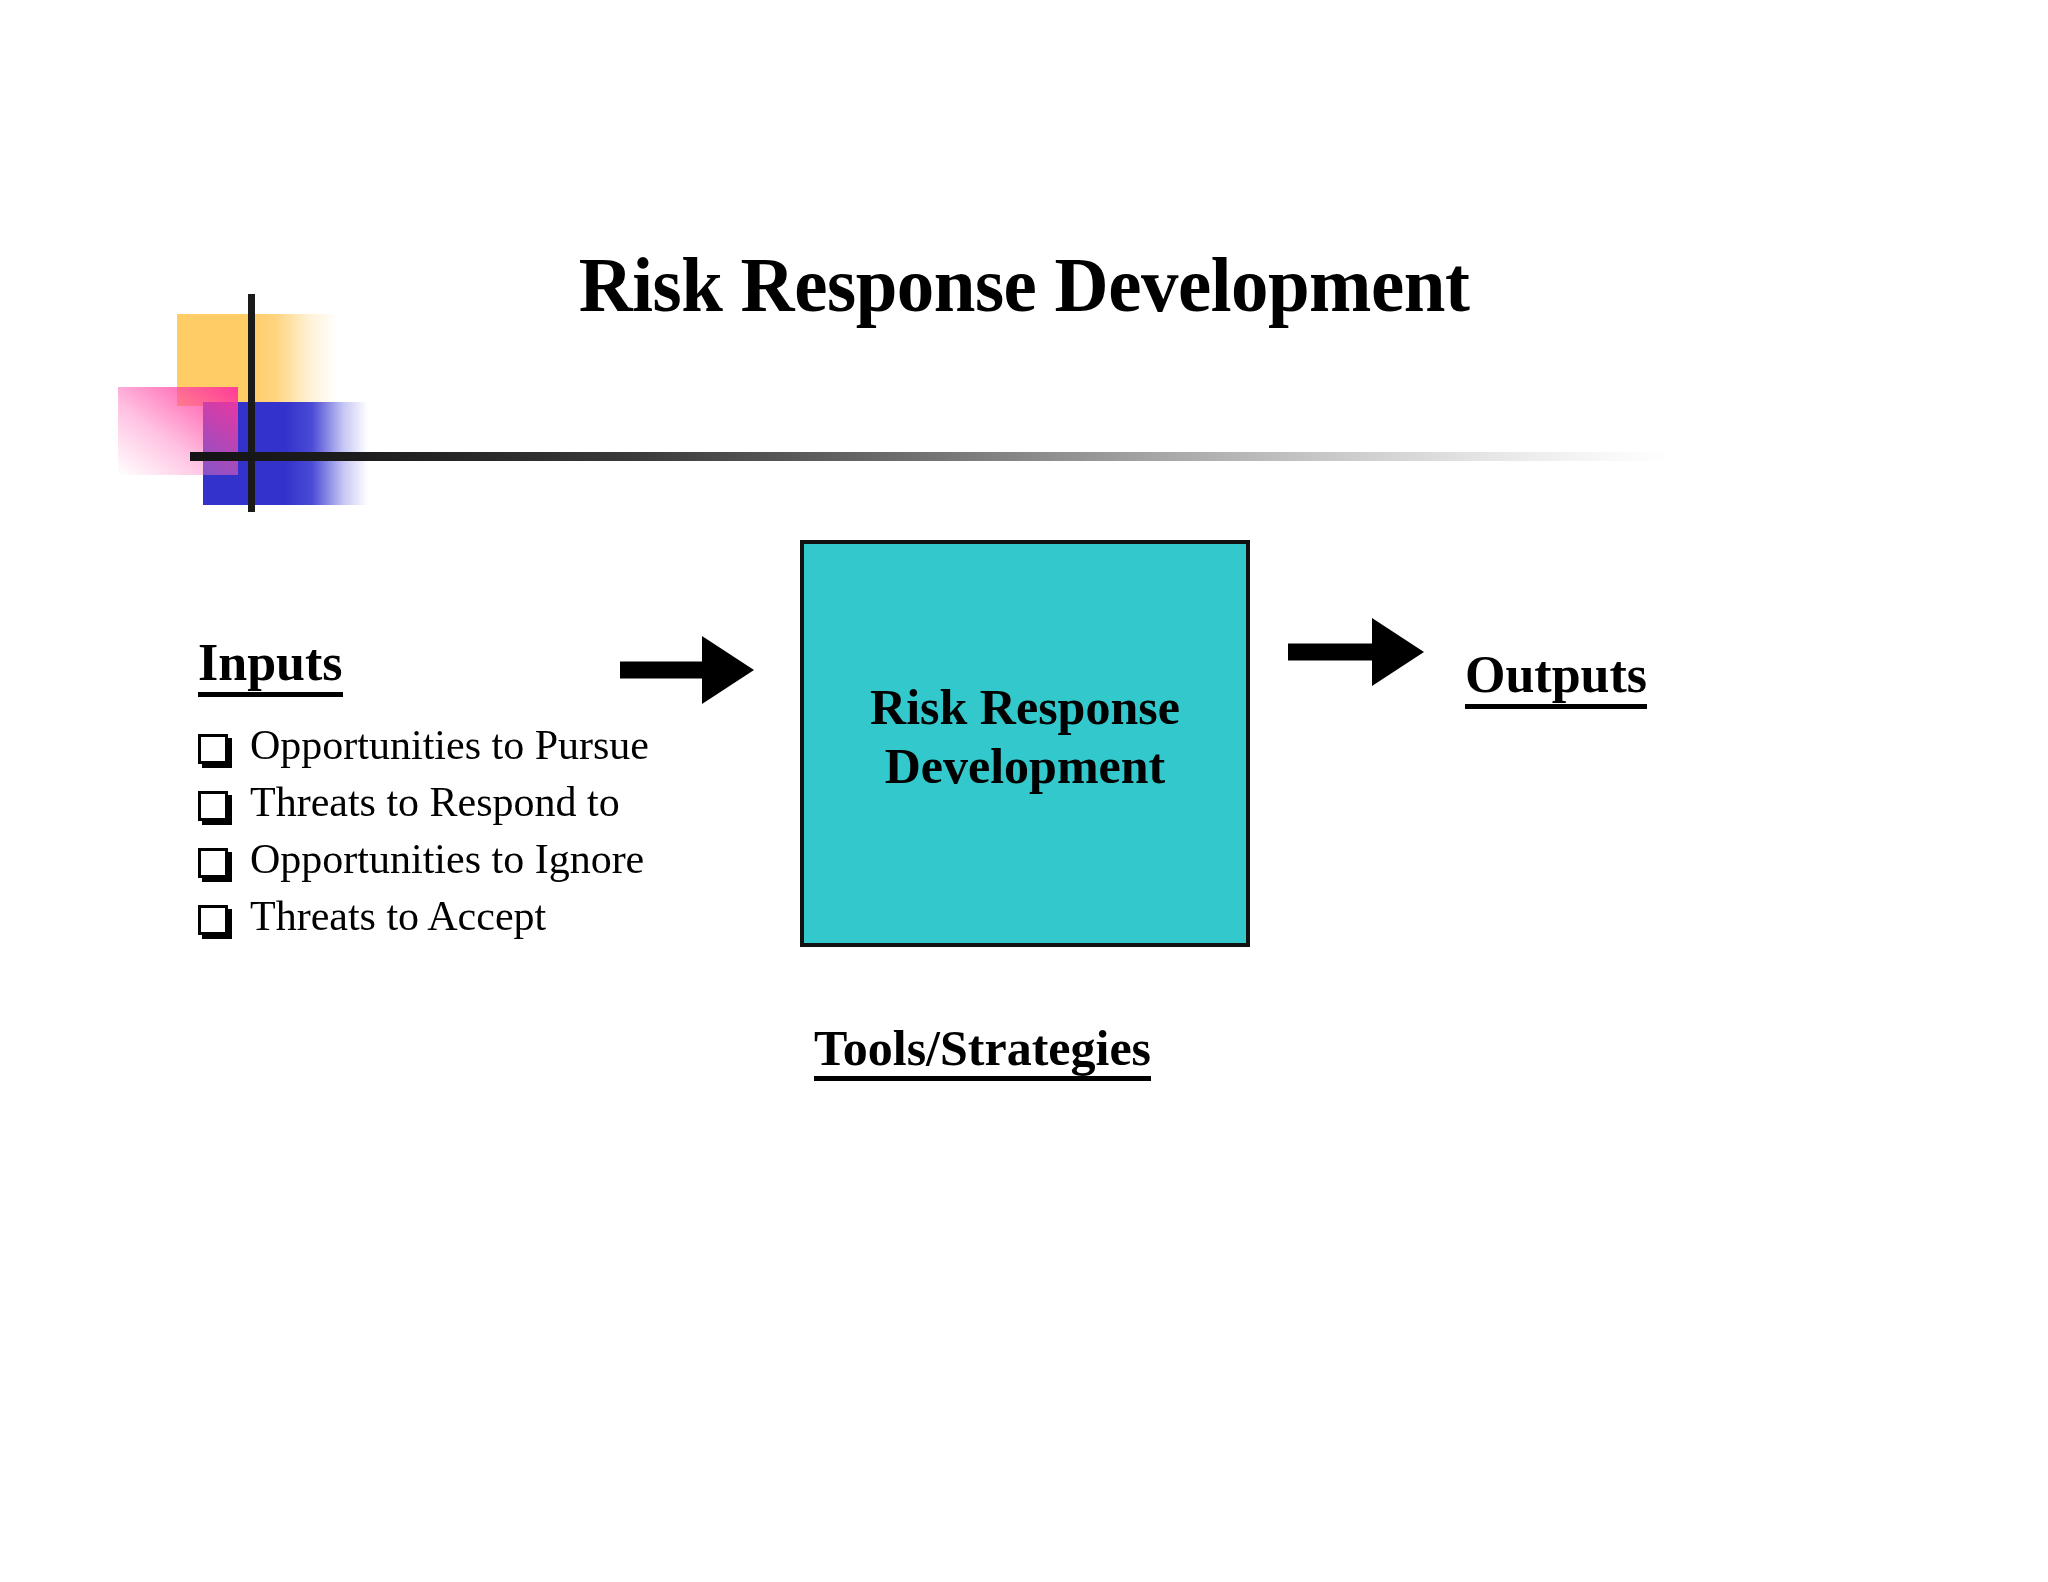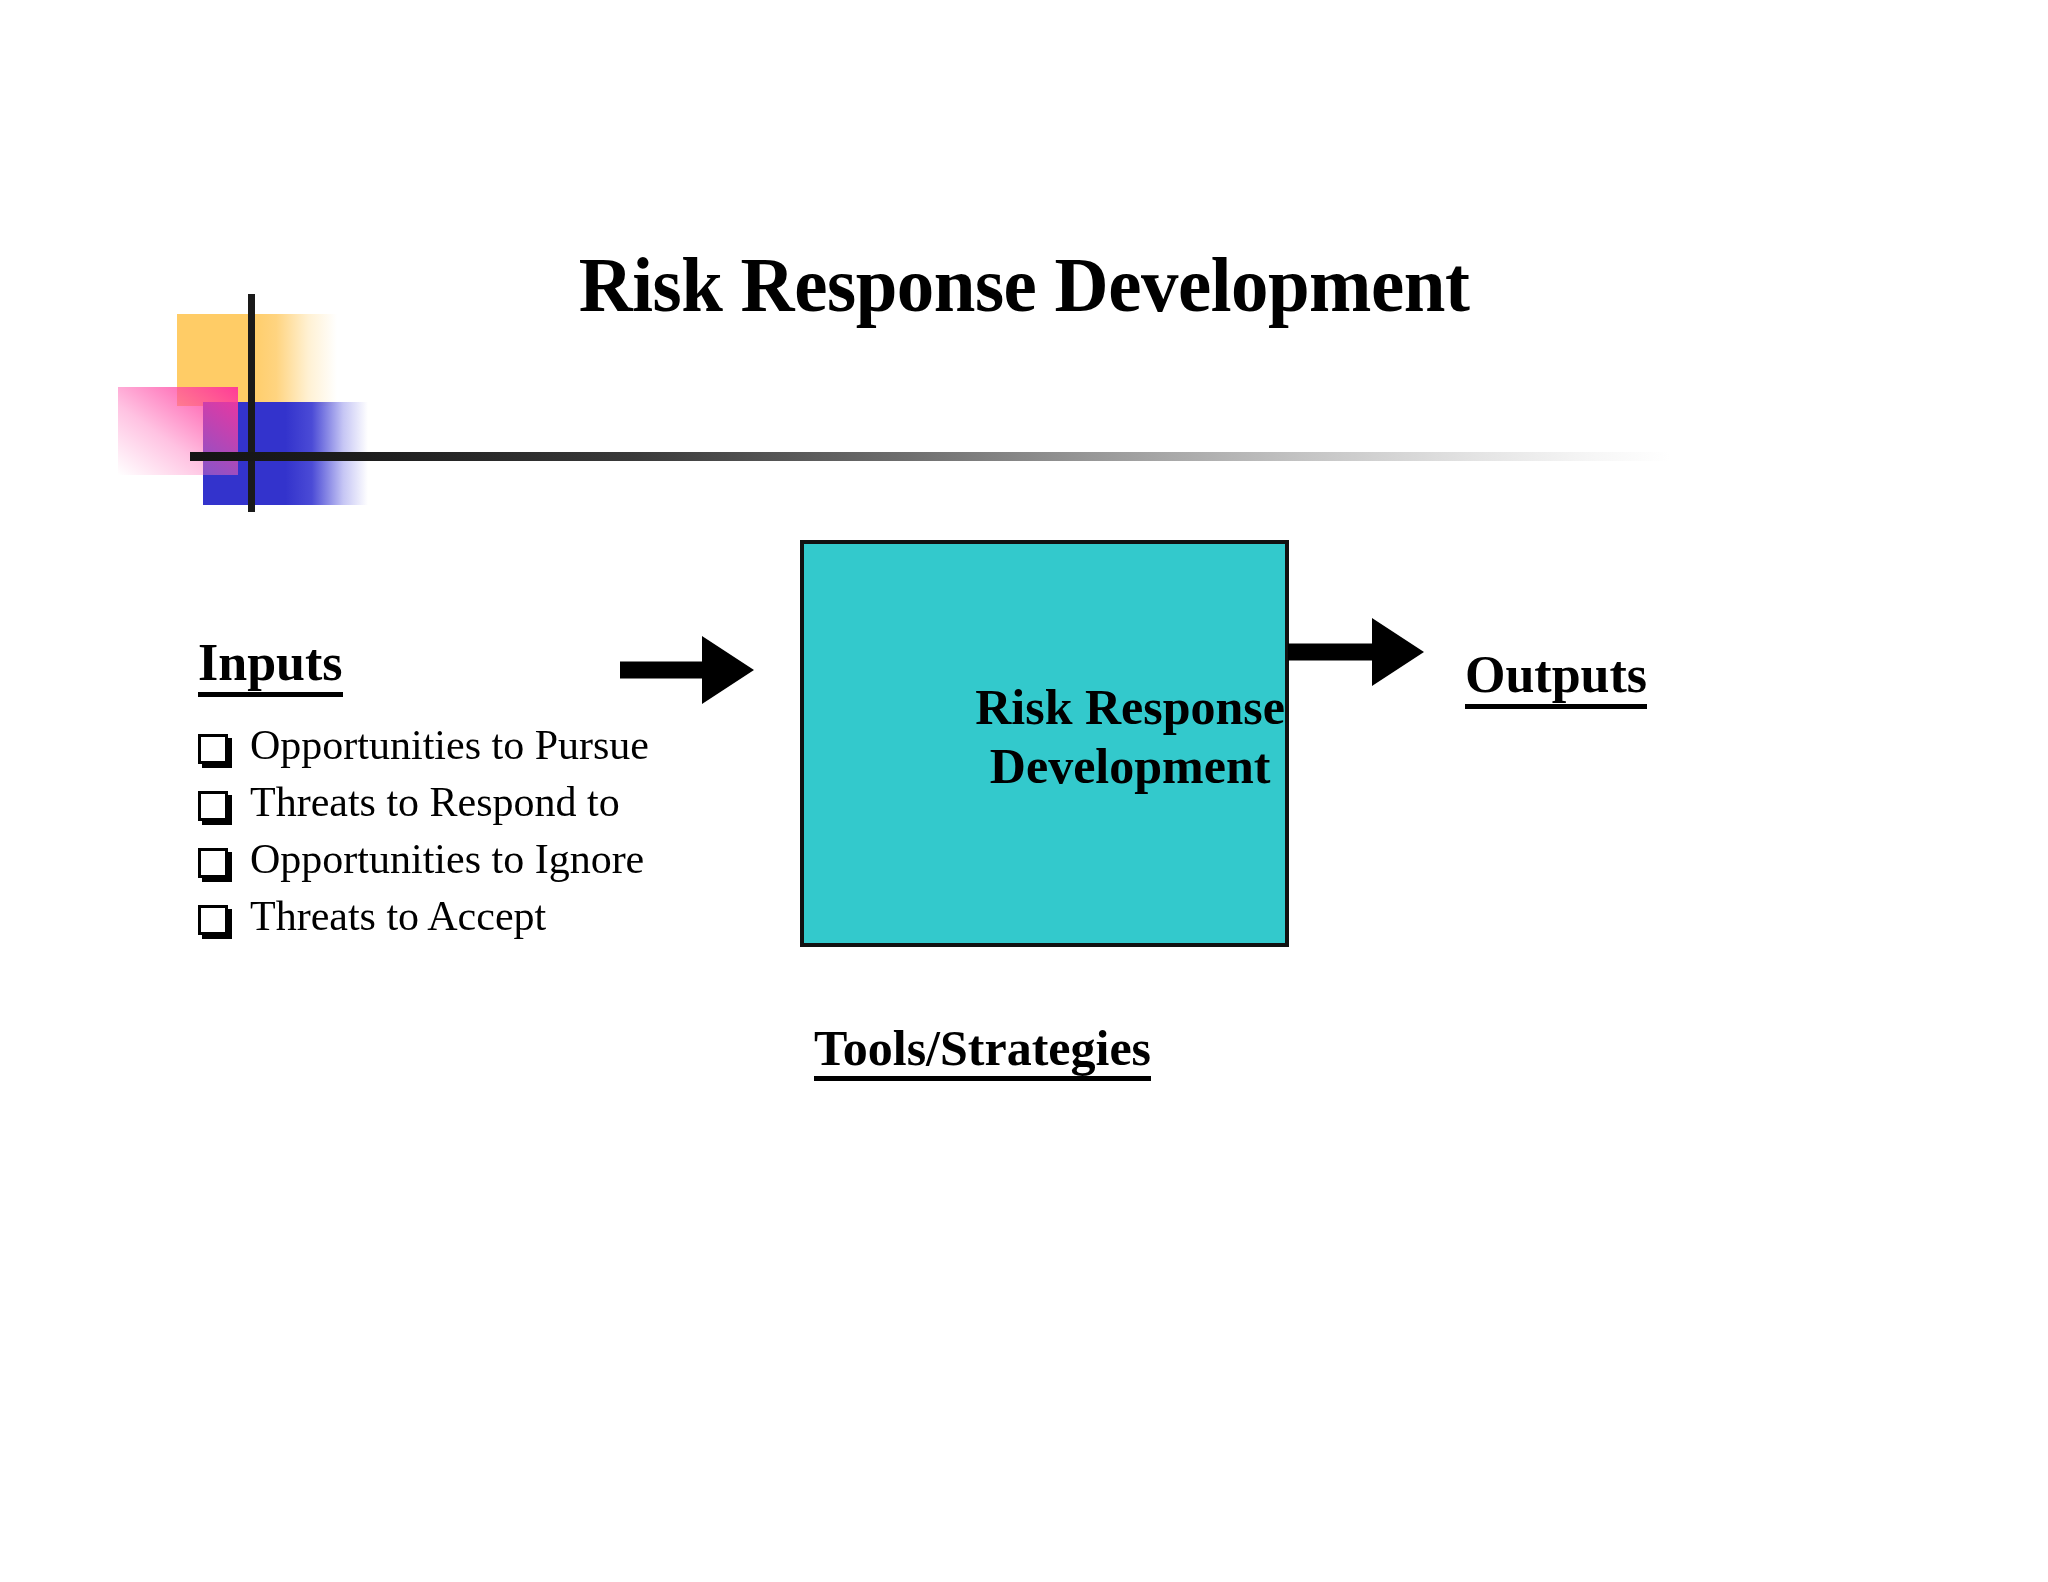--- a/index.html
+++ b/index.html
@@ -129,27 +129,27 @@
   .arrow-in .head  { left: 82px; }
 
   .arrow-out { left: 1288px; top: 618px; width: 136px; height: 68px; }
   .arrow-out .shaft { width: 88px; }
   .arrow-out .head  { left: 84px; }
 
   
   .procbox {
     position: absolute;
     left: 800px; top: 540px;
-    width: 489px; height: 407px;
+    width: 450px; height: 407px;
     background: #33C9CC;
     border: 4px solid #111111;
     box-sizing: border-box;
     display: flex;
     align-items: center;
-    justify-content: flex-end;
+    justify-content: center;
   }
   .procbox .label {
     font-size: 50px;
     font-weight: bold;
     line-height: 1.18;
     text-align: center;
     padding-bottom: 14px;
   }
 
   

